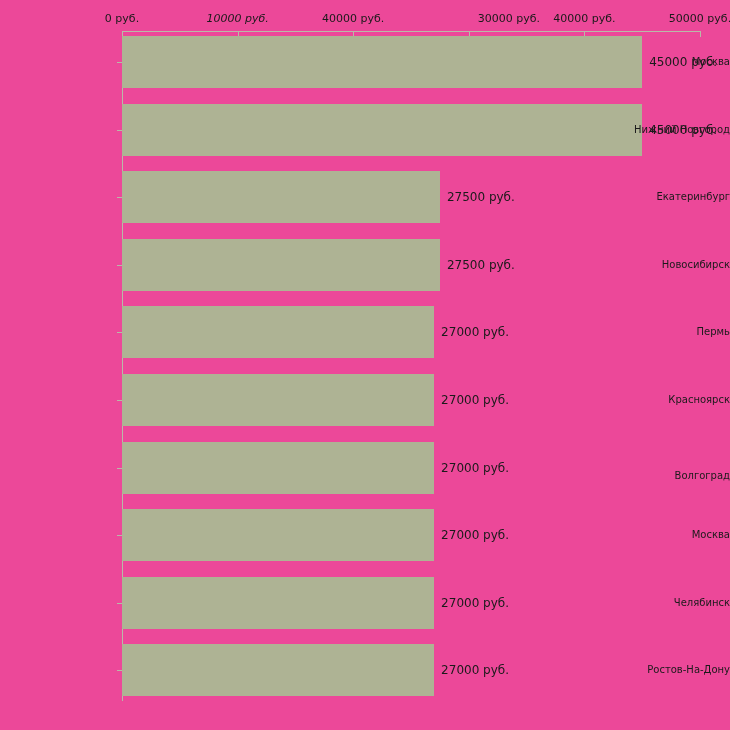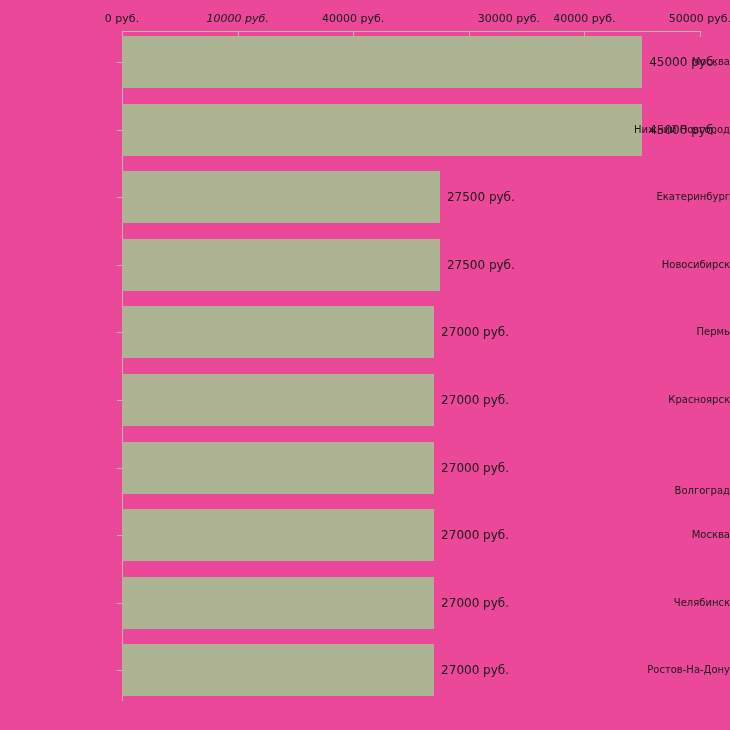--- a/index.html
+++ b/index.html
@@ -138,21 +138,21 @@
         <div class="bar" title="Пермь: 27000 руб." style="top: 306.4px; width: 312.12px; background: rgb(174, 179, 148);"></div>
         <div class="y-tick" style="top: 332.4px;"></div>
         <div class="bar-cat-label" style="top: 326.4px;">Пермь</div>
         <div class="bar-value-label" style="left: 441.12px; top: 326.4px;">27000 руб.</div>
         <div class="bar" title="Красноярск: 27000 руб." style="top: 374px; width: 312.12px; background: rgb(174, 179, 148);"></div>
         <div class="y-tick" style="top: 400px;"></div>
         <div class="bar-cat-label" style="top: 394px;">Красноярск</div>
         <div class="bar-value-label" style="left: 441.12px; top: 394px;">27000 руб.</div>
         <div class="bar" title="Волгоград: 27000 руб." style="top: 441.6px; width: 312.12px; background: rgb(174, 179, 148);"></div>
         <div class="y-tick" style="top: 467.6px;"></div>
-        <div class="bar-cat-label" style="top: 485px;">Волгоград</div>
+        <div class="bar-cat-label" style="top: 470px;">Волгоград</div>
         <div class="bar-value-label" style="left: 441.12px; top: 461.6px;">27000 руб.</div>
         <div class="bar" title="Самара: 27000 руб." style="top: 509.2px; width: 312.12px; background: rgb(174, 179, 148);"></div>
         <div class="y-tick" style="top: 535.2px;"></div>
         <div class="bar-cat-label" style="top: 529.2px;">Москва</div>
         <div class="bar-value-label" style="left: 441.12px; top: 529.2px;">27000 руб.</div>
         <div class="bar" title="Челябинск: 27000 руб." style="top: 576.8px; width: 312.12px; background: rgb(174, 179, 148);"></div>
         <div class="y-tick" style="top: 602.8px;"></div>
         <div class="bar-cat-label" style="top: 596.8px;">Челябинск</div>
         <div class="bar-value-label" style="left: 441.12px; top: 596.8px;">27000 руб.</div>
         <div class="bar" title="Ростов-На-Дону: 27000 руб." style="top: 644.4px; width: 312.12px; background: rgb(174, 179, 148);"></div>

